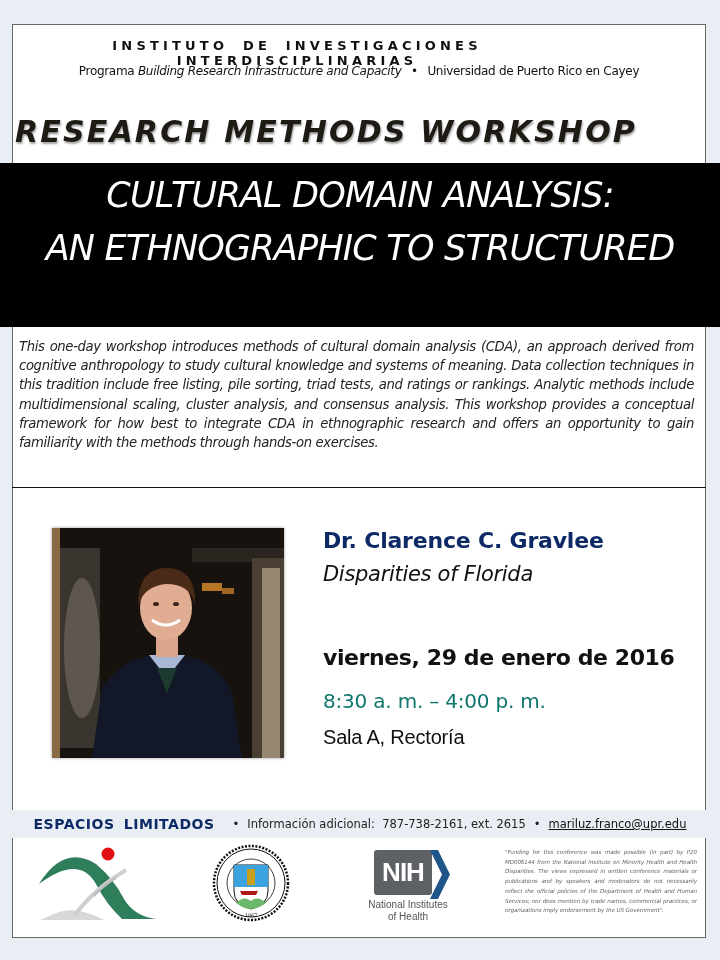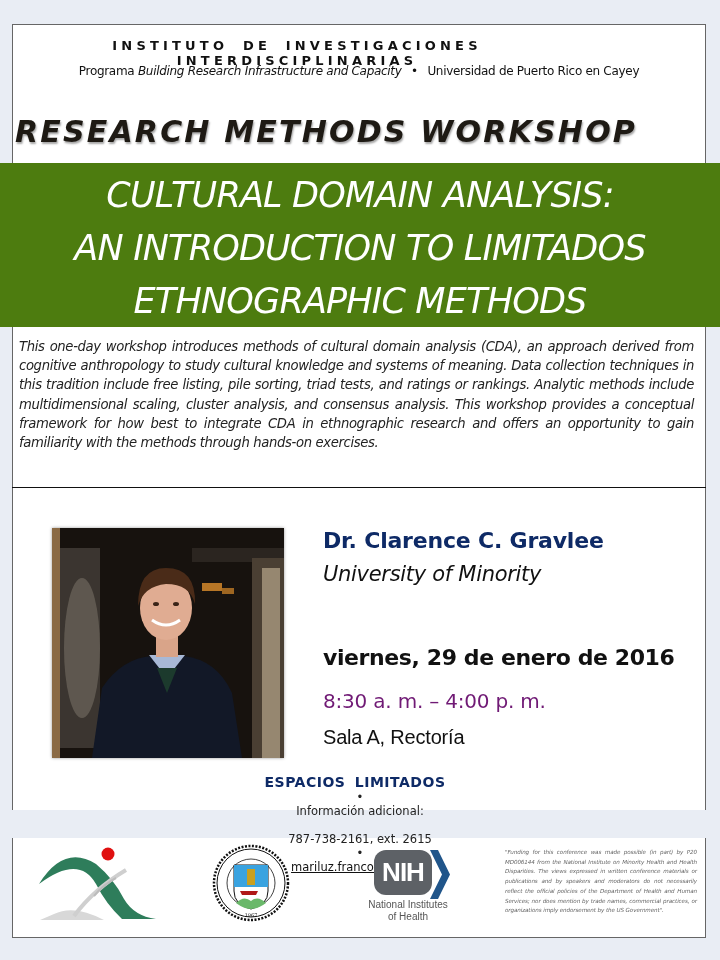--- a/index.html
+++ b/index.html
@@ -8,46 +8,46 @@
 
   .frame { position: absolute; left: 12px; top: 24px; width: 694px; height: 914px; background: #fff; border: 1px solid #666; }
 
   .inst { position: absolute; left: 12px; width: 570px; top: 38px; text-align: center; font-family: "DejaVu Sans", sans-serif; font-weight: bold; font-size: 13px; letter-spacing: 4.2px; color: #111; word-spacing: 6px; }
   .prog { position: absolute; left: 12px; width: 694px; top: 64px; text-align: center; font-family: "DejaVu Sans", sans-serif; font-size: 12px; color: #111; letter-spacing: -0.3px; }
   .prog em { font-style: italic; }
   .prog .bullet { margin: 0 6px; }
 
   .rmw { position: absolute; left: 12px; width: 628px; top: 114px; text-align: center; font-family: "DejaVu Sans", sans-serif; font-weight: bold; font-style: italic; font-size: 30px; letter-spacing: 2.2px; color: #1e1a14; text-shadow: 1px 2px 2px rgba(0,0,0,0.35); }
 
-  .band { position: absolute; left: 0; top: 163px; width: 720px; height: 164px; background: #4d7c0f; }
+  .band { position: absolute; left: 0; top: 163px; width: 720px; height: 164px; background: #000000; }
   .band .line { display: block; text-align: center; color: #fff; font-family: "DejaVu Sans", sans-serif; font-style: italic; font-size: 35px; line-height: 53px; letter-spacing: -0.8px; }
   .band .l1 { margin-top: 6px; }
 
   .desc { position: absolute; left: 19px; top: 337px; width: 675px; font-family: "DejaVu Sans", sans-serif; font-style: italic; font-size: 13.2px; line-height: 19.2px; text-align: justify; color: #222; letter-spacing: -0.35px; }
 
   .divider { position: absolute; left: 12px; top: 487px; width: 694px; height: 1px; background: #111; }
 
   .photo { position: absolute; left: 52px; top: 528px; width: 232px; height: 230px; background: #15120f; overflow: hidden; box-shadow: 0 0 3px rgba(0,0,0,0.4); }
   .photo svg { display: block; }
 
   .speaker { position: absolute; left: 323px; top: 528px; font-family: "DejaVu Sans", sans-serif; font-weight: bold; font-size: 22px; color: #0e2a66; letter-spacing: -0.2px; }
   .affil { position: absolute; left: 323px; top: 562px; font-family: "DejaVu Sans", sans-serif; font-style: italic; font-size: 21px; color: #111; letter-spacing: -0.3px; }
   .date { position: absolute; left: 323px; top: 645px; font-family: "DejaVu Sans", sans-serif; font-weight: bold; font-size: 22px; color: #111; letter-spacing: -0.4px; }
-  .time { position: absolute; left: 323px; top: 689px; font-family: "DejaVu Sans", sans-serif; font-size: 20px; color: #701a75; letter-spacing: -0.2px; }
+  .time { position: absolute; left: 323px; top: 689px; font-family: "DejaVu Sans", sans-serif; font-size: 20px; color: #0f766e; letter-spacing: -0.2px; }
   .place { position: absolute; left: 323px; top: 726px; font-family: Liberation Sans, sans-serif; font-size: 20px; color: #111; letter-spacing: -0.2px; }
 
-  .contact { position: absolute; left: 0; top: 810px; width: 720px; height: 28px; background: #e9edf4; display: flex; align-items: center; justify-content: center; font-family: "DejaVu Sans", sans-serif; font-size: 11.5px; color: #222; white-space: nowrap; flex-direction: column; }
+  .contact { position: absolute; left: 0; top: 810px; width: 720px; height: 28px; background: #e9edf4; display: flex; align-items: center; justify-content: center; font-family: "DejaVu Sans", sans-serif; font-size: 11.5px; color: #222; white-space: nowrap; }
   .contact .limited { font-weight: bold; font-size: 14px; color: #0e2a66; letter-spacing: 0.5px; word-spacing: 4px; margin-right: 10px; }
   .contact .sep { margin: 0 8px; }
   .contact .email { text-decoration: underline; color: #111; }
 
   .logo-iii { position: absolute; left: 34px; top: 844px; width: 125px; height: 80px; }
   .logo-upr { position: absolute; left: 212px; top: 843px; width: 78px; height: 80px; }
   .logo-nih { position: absolute; left: 372px; top: 848px; width: 80px; height: 76px; }
-  .nih-box { position: absolute; left: 2px; top: 2px; width: 58px; height: 45px; background: #5d6166; border-radius: 12px; color: #fff; font-family: "Liberation Sans", sans-serif; font-weight: bold; font-size: 26px; line-height: 45px; text-align: center; letter-spacing: -1px; }
+  .nih-box { position: absolute; left: 2px; top: 2px; width: 58px; height: 45px; background: #5d6166; border-radius: 3px; color: #fff; font-family: "Liberation Sans", sans-serif; font-weight: bold; font-size: 26px; line-height: 45px; text-align: center; letter-spacing: -1px; }
   .nih-chev { position: absolute; left: 58px; top: 2px; }
   .nih-label { position: absolute; left: -8px; top: 51px; width: 88px; text-align: center; font-family: "Liberation Sans", sans-serif; font-size: 10px; line-height: 12px; color: #555; }
 
   .disclaimer { position: absolute; left: 505px; top: 848px; width: 192px; font-family: "DejaVu Sans", sans-serif; font-style: italic; font-size: 5.6px; line-height: 9.7px; color: #666; text-align: justify; letter-spacing: -0.1px; }
 </style>
 </head>
 <body>
 
 <div class="frame"></div>
 
@@ -56,22 +56,21 @@
   <span>Programa</span>
   <em>Building Research Infrastructure and Capacity</em>
   <span class="bullet">•</span>
   <span>Universidad de Puerto Rico en Cayey</span>
 </div>
 
 <div class="rmw">RESEARCH METHODS WORKSHOP</div>
 
 <div class="band">
   <span class="line l1">CULTURAL DOMAIN ANALYSIS:</span>
-  <span class="line">AN INTRODUCTION TO LIMITADOS</span>
-  <span class="line">ETHNOGRAPHIC METHODS</span>
+  <span class="line">AN ETHNOGRAPHIC TO STRUCTURED</span>
 </div>
 
 <p class="desc">This one-day workshop introduces methods of cultural domain analysis (CDA), an approach derived from cognitive anthropology to study cultural knowledge and systems of meaning. Data collection techniques in this tradition include free listing, pile sorting, triad tests, and ratings or rankings. Analytic methods include multidimensional scaling, cluster analysis, and consensus analysis. This workshop provides a conceptual framework for how best to integrate CDA in ethnographic research and offers an opportunity to gain familiarity with the methods through hands-on exercises.</p>
 
 <div class="divider"></div>
 
 <div class="photo">
   <svg width="232" height="230" viewBox="0 0 232 230">
     <rect width="232" height="230" fill="#17120e"></rect>
     <rect x="0" y="0" width="8" height="230" fill="#8a6a45"></rect>
@@ -88,21 +87,21 @@
     <rect x="104" y="105" width="22" height="24" fill="#d9a489"></rect>
     <ellipse cx="114" cy="80" rx="26" ry="32" fill="#e0ac92"></ellipse>
     <path d="M86 78 Q86 40 114 40 Q144 40 143 76 Q138 56 114 56 Q92 58 86 78 Z" fill="#4a2b18"></path>
     <path d="M100 92 Q114 102 128 92" stroke="#fff" stroke-width="3" fill="none"></path>
     <ellipse cx="104" cy="76" rx="3" ry="2" fill="#3a2418"></ellipse>
     <ellipse cx="124" cy="76" rx="3" ry="2" fill="#3a2418"></ellipse>
   </svg>
 </div>
 
 <div class="speaker">Dr. Clarence C. Gravlee</div>
-<div class="affil">University of Minority</div>
+<div class="affil">Disparities of Florida</div>
 
 <div class="date">viernes, 29 de enero de 2016</div>
 <div class="time">8:30 a. m. – 4:00 p. m.</div>
 <div class="place">Sala A, Rectoría</div>
 
 <div class="contact">
   <span class="limited">ESPACIOS LIMITADOS</span>
   <span class="sep">•</span>
   <span>Información adicional:</span>
   &nbsp;&nbsp;

